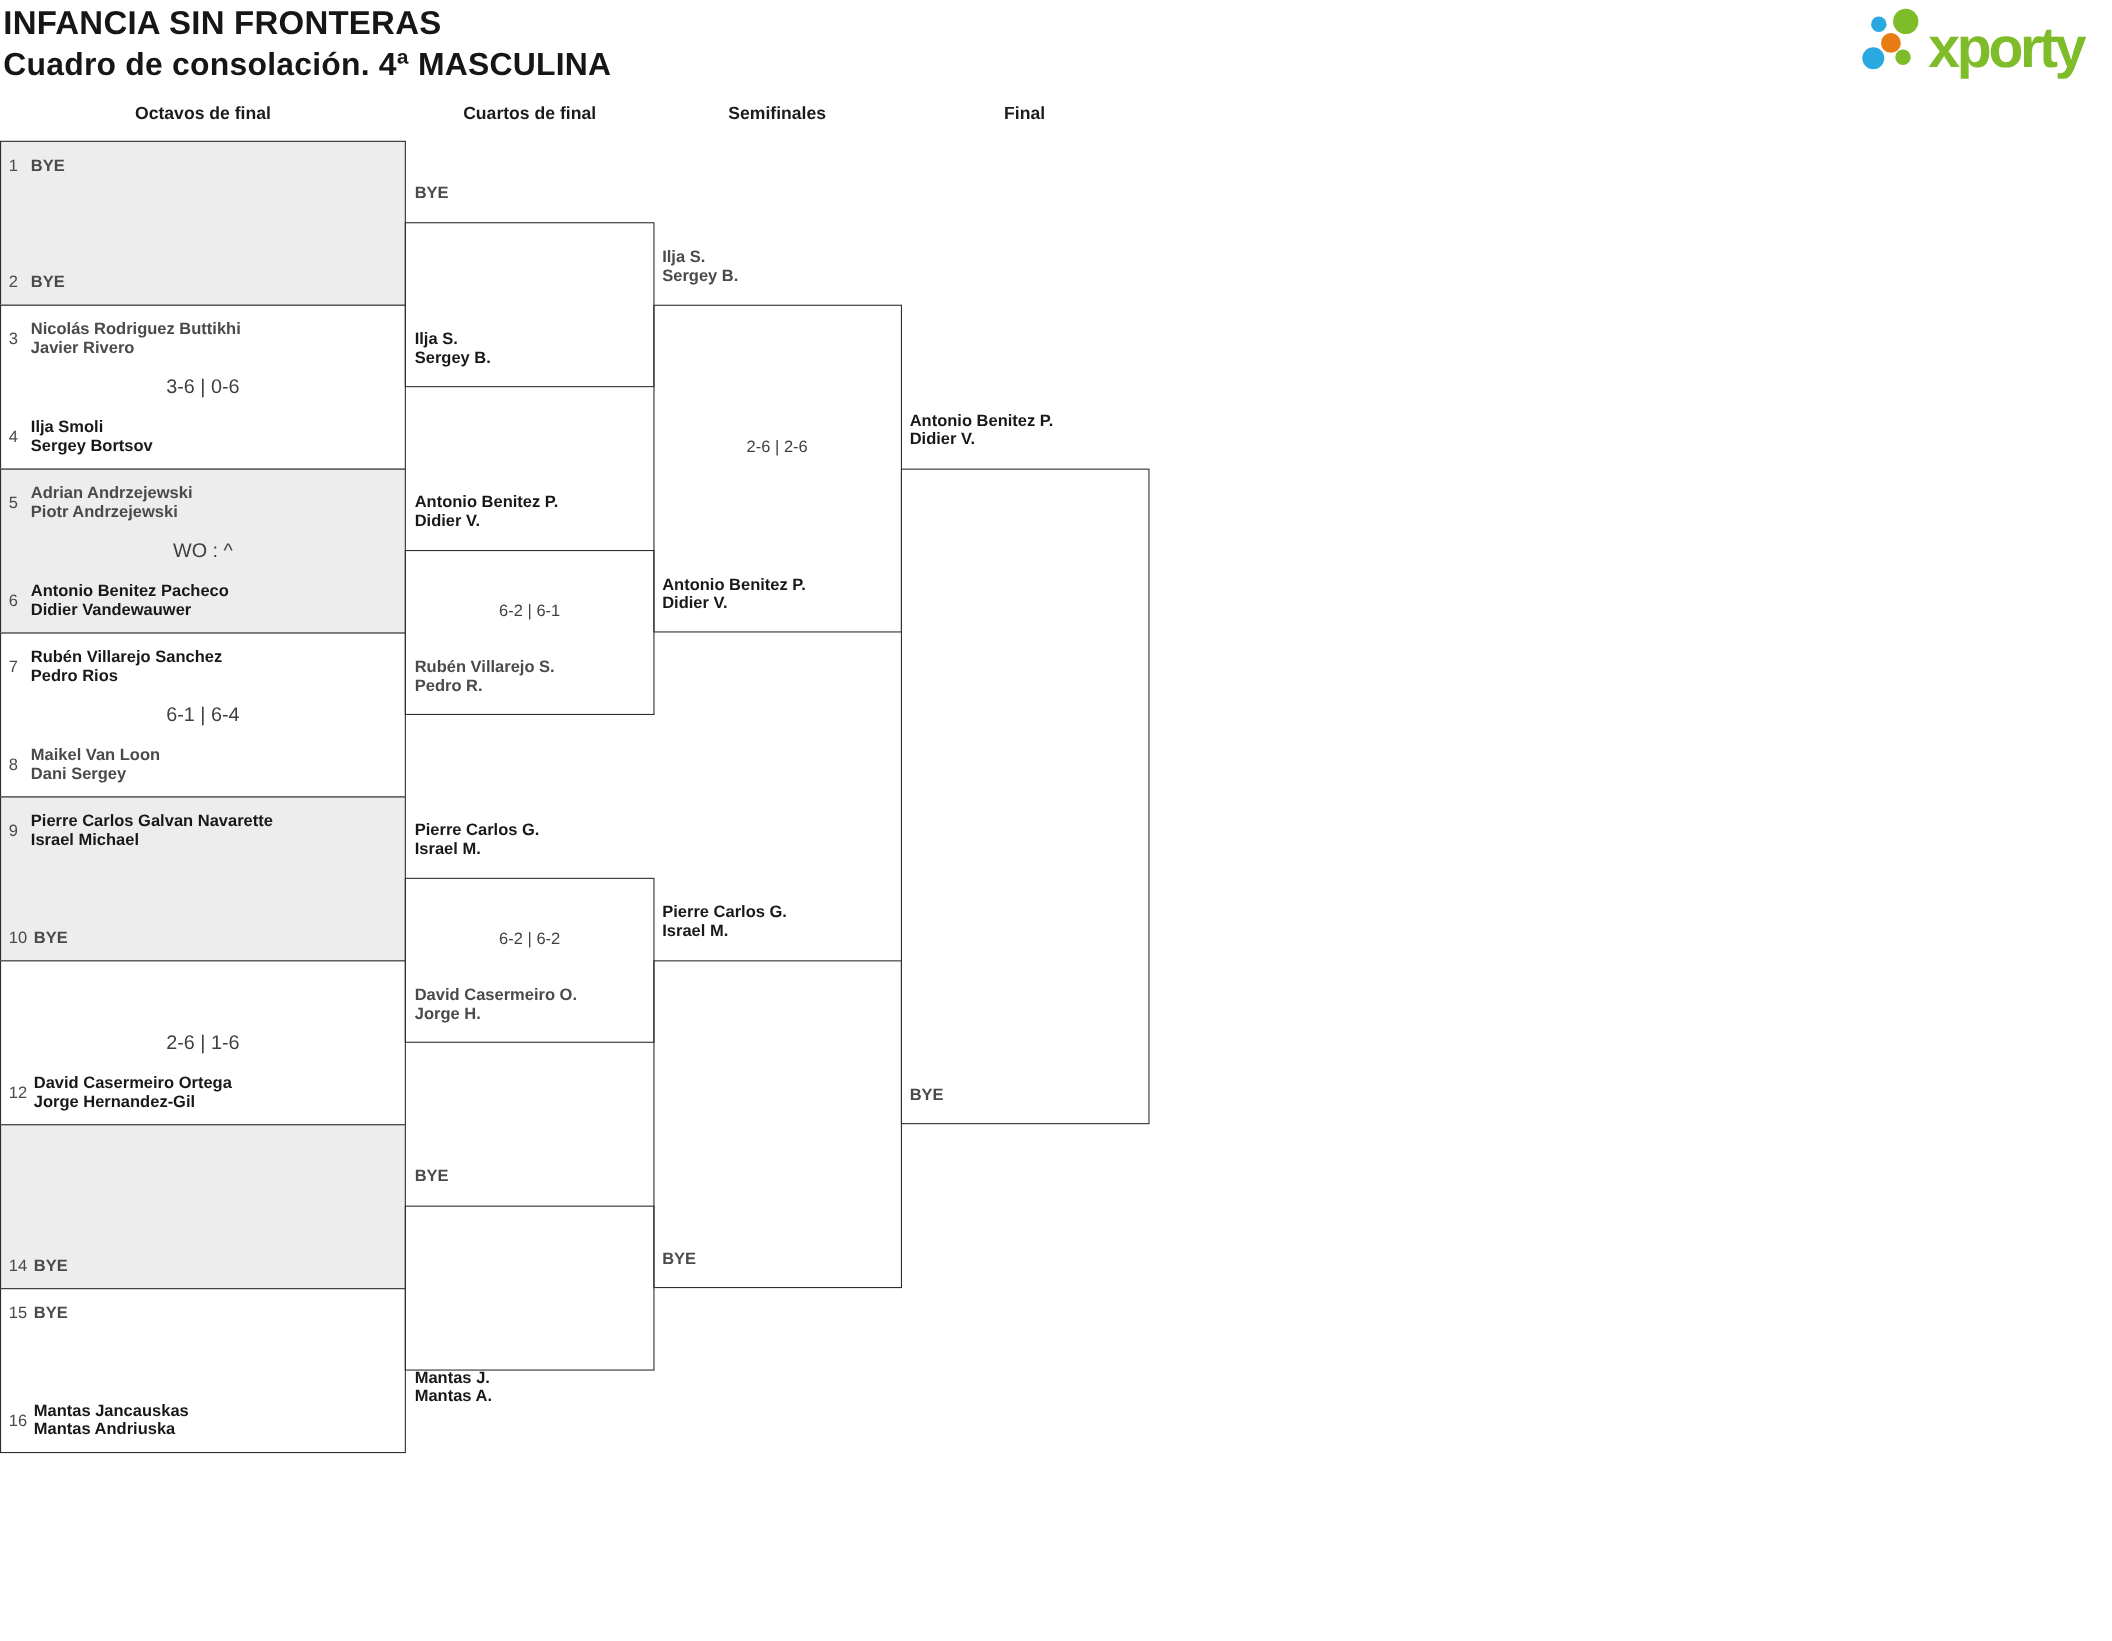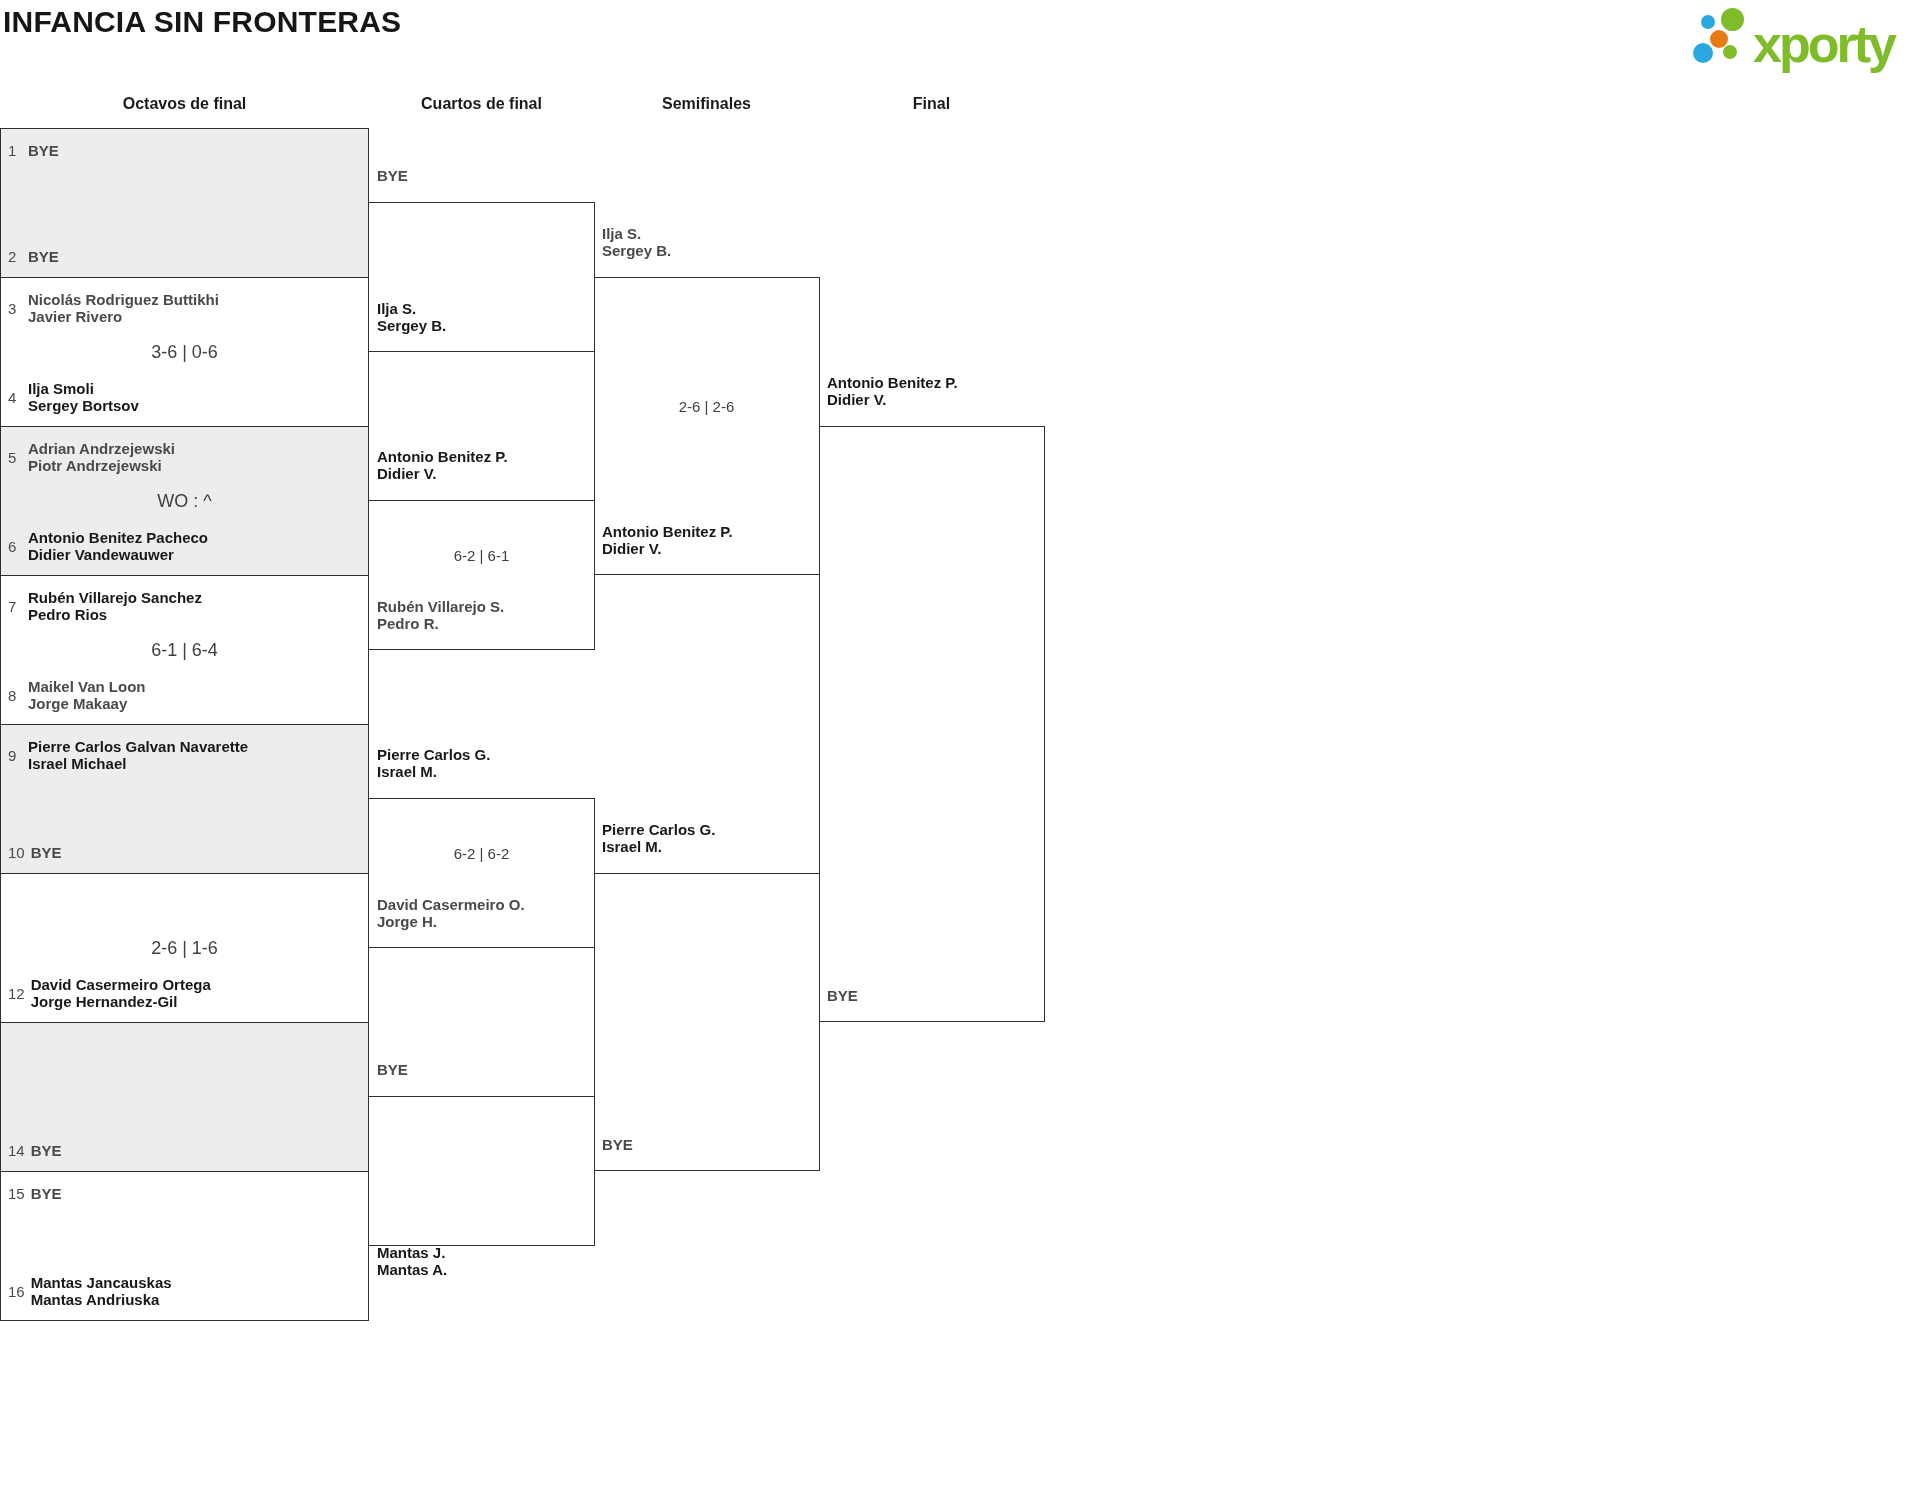--- a/index.html
+++ b/index.html
@@ -38,20 +38,21 @@
   .clabel{position:absolute;width:215px;}
   .cscore{position:absolute;width:225px;text-align:center;font-size:15px;color:#3f3f3f;}
 </style>
 </head>
 <body>
 
 <div class="page">
 
   <div class="titles">
     <h1>INFANCIA SIN FRONTERAS</h1>
+    <h2>Cuadro de consolación. 4ª MASCULINA</h2>
   </div>
 
   <div class="logo">
     <span class="dot" style="left:11px;top:15px;width:14px;height:14px;background:#2aa9e0;"></span>
     <span class="dot" style="left:31px;top:8px;width:23px;height:23px;background:#7ebc29;"></span>
     <span class="dot" style="left:20px;top:30px;width:18px;height:18px;background:#e87b14;"></span>
     <span class="dot" style="left:3px;top:43px;width:20px;height:20px;background:#2aa9e0;"></span>
     <span class="dot" style="left:33px;top:45px;width:14px;height:14px;background:#7ebc29;"></span>
     <span class="logo-text">xporty</span>
   </div>
@@ -121,21 +122,21 @@
       <span class="names winner">
           <span class="nm">Rubén Villarejo Sanchez</span>
           <span class="nm">Pedro Rios</span>
         </span>
     </div>
     <div class="mscore">6-1 | 6-4</div>
     <div class="slot bottom">
       <span class="seed">8</span>
       <span class="names">
           <span class="nm">Maikel Van Loon</span>
-          <span class="nm">Jorge Makaay</span>
+          <span class="nm">Dani Sergey</span>
         </span>
     </div>
   </div>
 
   <div class="obox shaded" style="top:724px;">
     <div class="slot top">
       <span class="seed">9</span>
       <span class="names winner">
           <span class="nm">Pierre Carlos Galvan Navarette</span>
           <span class="nm">Israel Michael</span>

